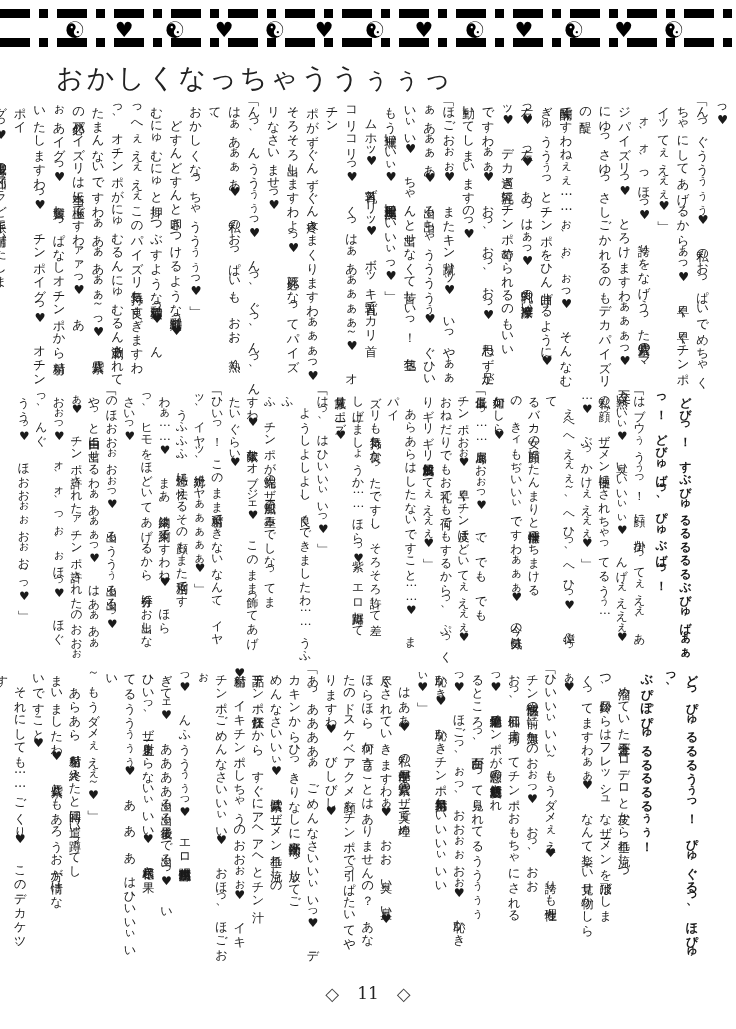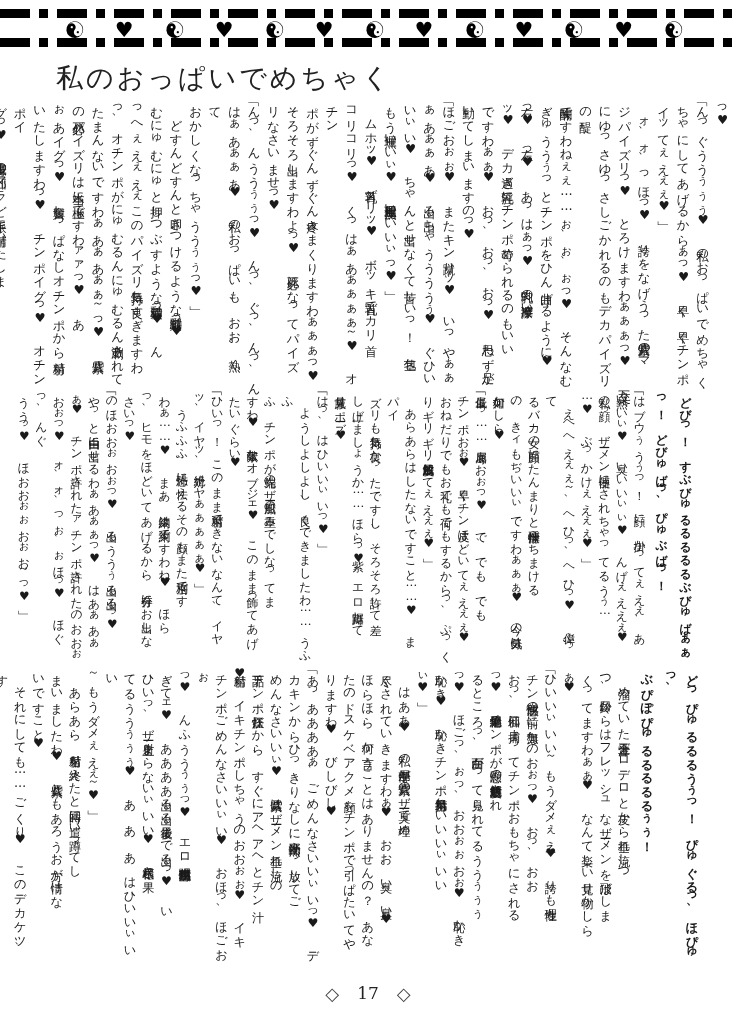--- a/index.html
+++ b/index.html
@@ -65,21 +65,21 @@
       <span class="sym">♥</span>
       <span class="sym">☯</span>
       <span class="sym">♥</span>
       <span class="sym">☯</span>
       <span class="sym">♥</span>
       <span class="sym">☯</span>
     </div>
   <div class="dash-row bottom"></div>
 </div>
 
-<div class="title">私のおっぱいでめちゃく</div>
+<div class="title">おかしくなっちゃううぅぅっ</div>
 
 <div class="tblock b1">
     <div class="tcol">っ♥</div>
     <div class="tcol">「んっぐううぅぅぅ♥　私のおっぱいでめちゃく</div>
     <div class="tcol">ちゃにしてあげるからぁっ♥　早く、早くチンポ</div>
     <div class="tcol">イッてぇえぇぇ♥」</div>
     <div class="tcol">　ォ、ォ、っほっ♥　誇りをなげうった八雲紫のマ</div>
     <div class="tcol">ジパイズリっ♥　とろけますわぁぁぁっ♥　交互</div>
     <div class="tcol">にゆっさゆっさしごかれるのもデカパイズリの醍</div>
     <div class="tcol">醐味ですわねぇぇ……ぉ、ぉ、ぉっ♥　そんなむ</div>
@@ -179,14 +179,14 @@
     <div class="tcol">ひいっ、ザー射止まらないぃいい♥　精根尽き果</div>
     <div class="tcol">てるううぅぅぅ♥　あ、あ、あ、はひいいぃいい</div>
     <div class="tcol">～もうダメぇえぇ～♥」</div>
     <div class="tcol">　あらあら、射精を終えたと同時に遣い蹲ってし</div>
     <div class="tcol">まいましたわ♥　八雲紫ともあろうお方が情けな</div>
     <div class="tcol">いですこと♥</div>
     <div class="tcol">　それにしても……ごくり♥　このデカケツ、す</div>
   </div>
 
 <div class="pageno">
-  <span class="diamond">◇</span><span>17</span><span class="diamond">◇</span>
+  <span class="diamond">◇</span><span>11</span><span class="diamond">◇</span>
 </div>
 
 </body></html>

